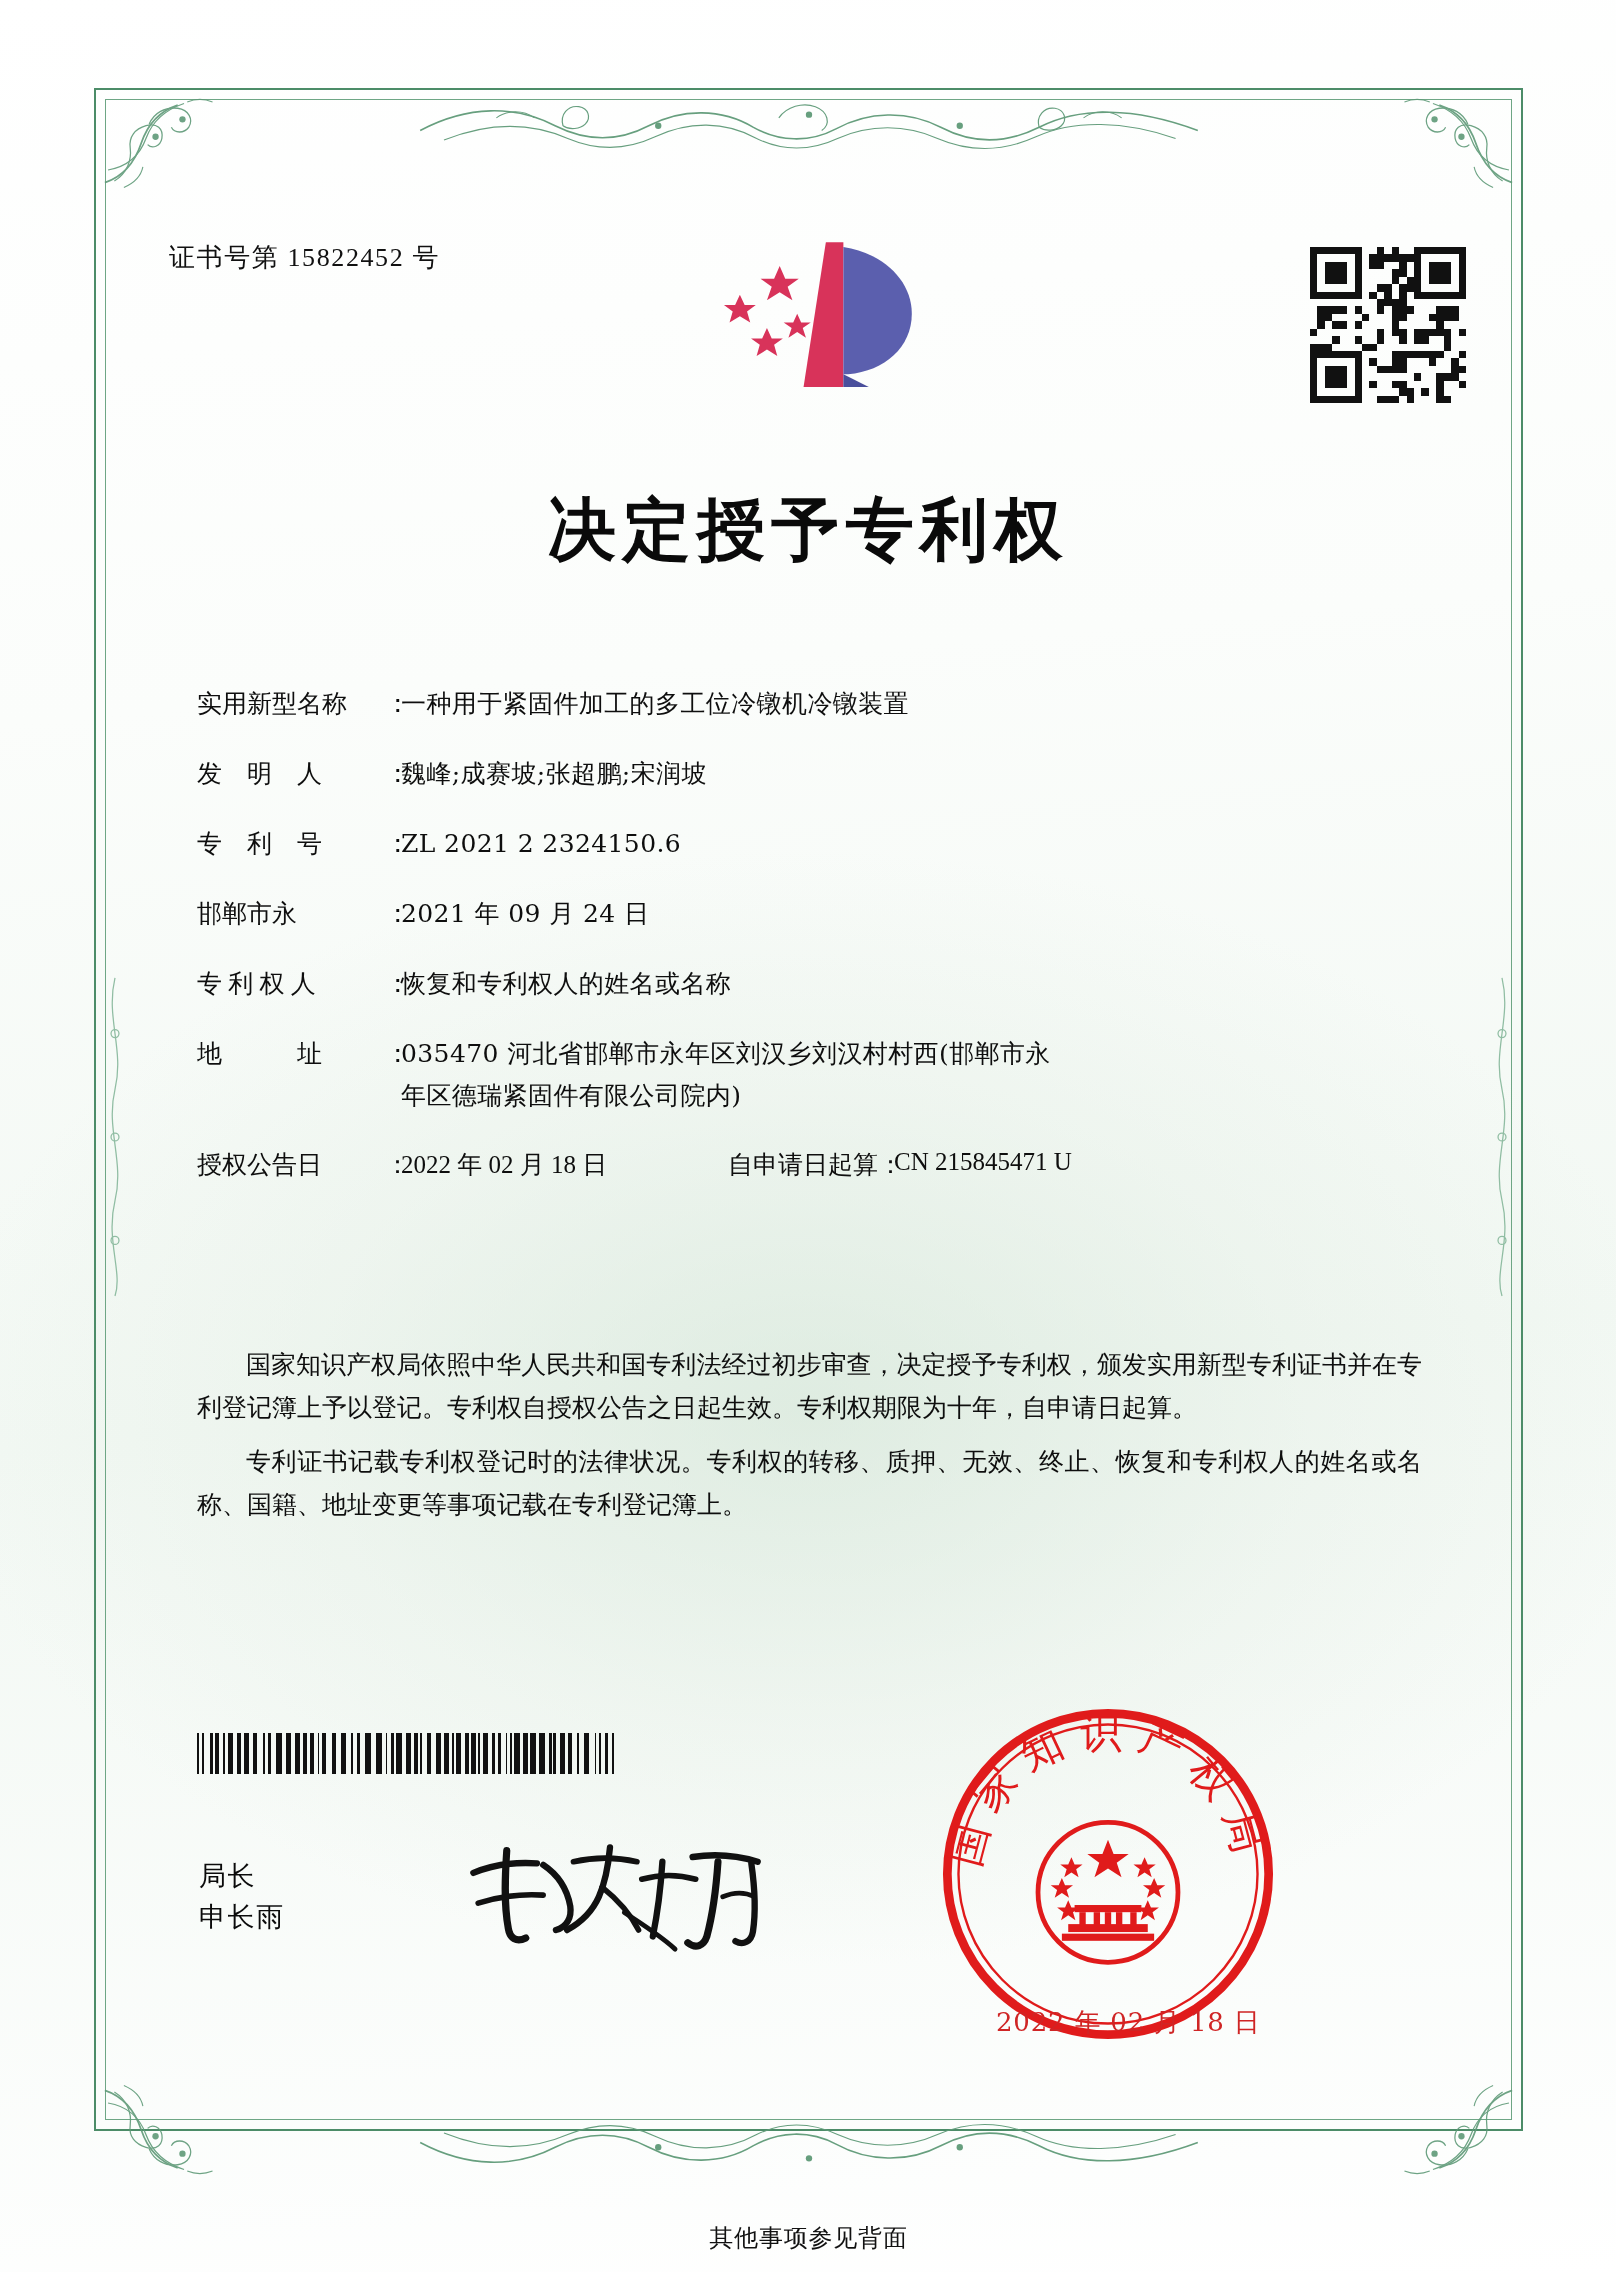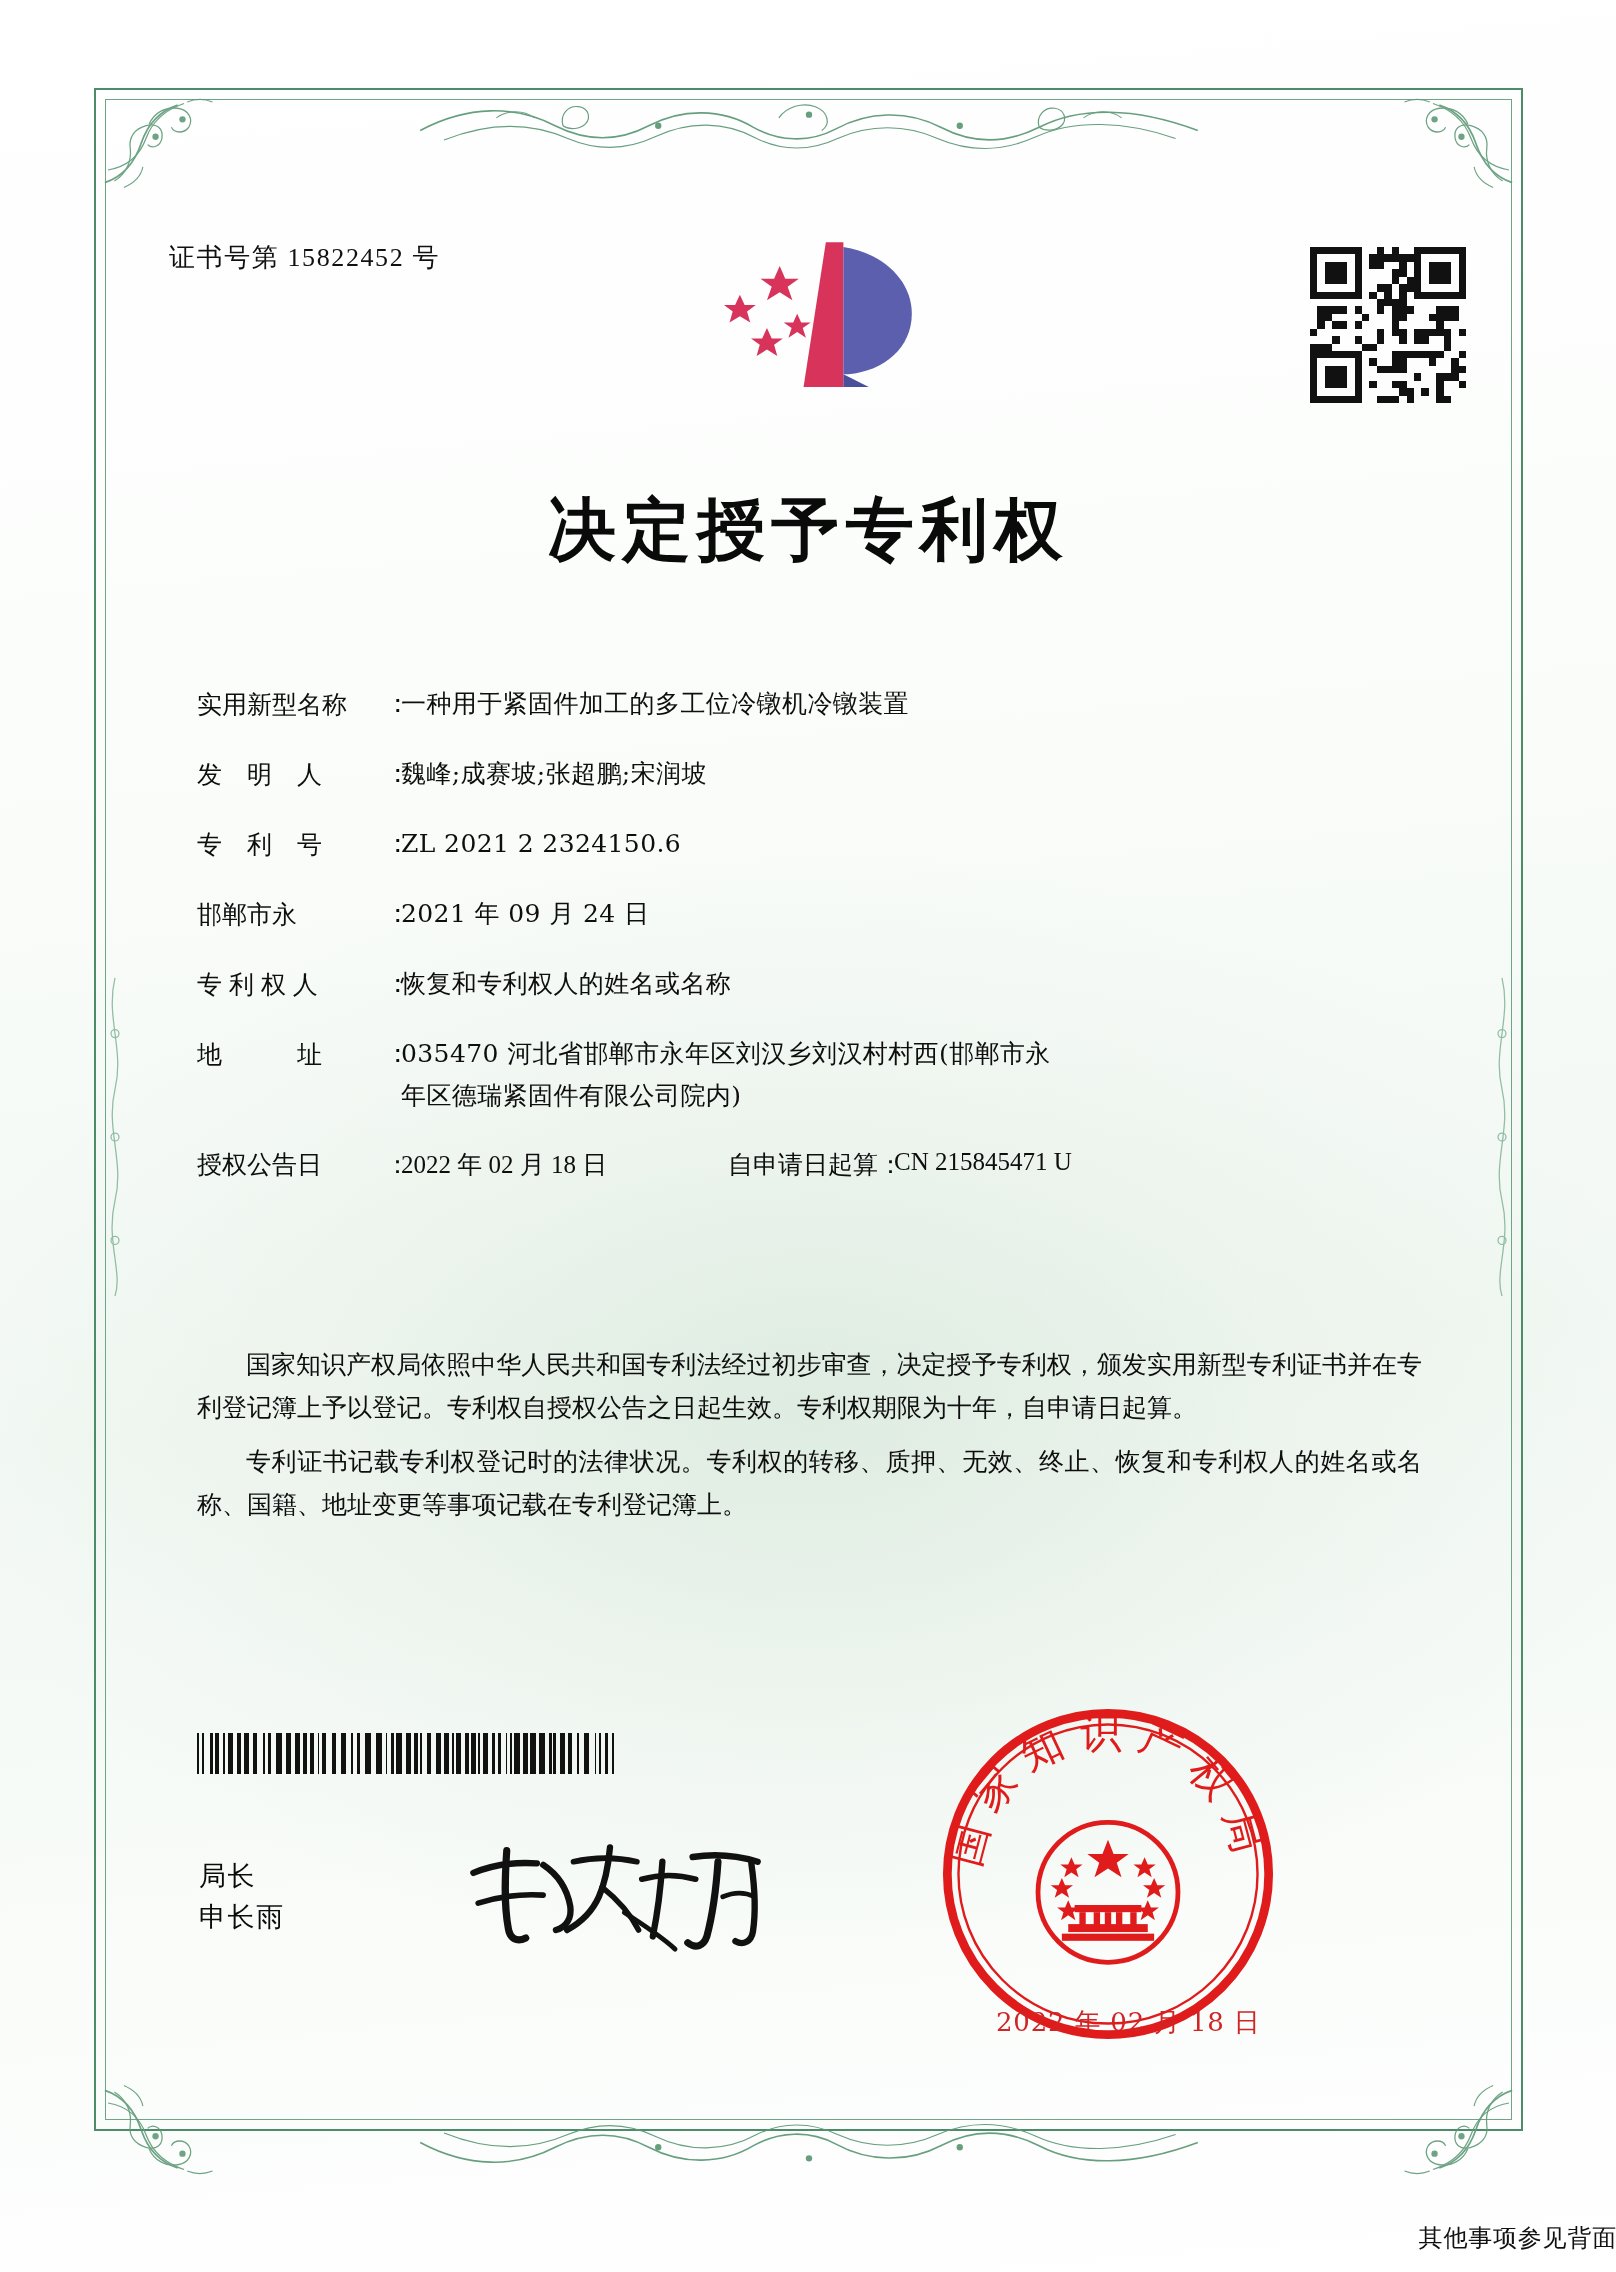--- a/index.html
+++ b/index.html
@@ -147,21 +147,21 @@
     align-items: flex-start;
     margin-bottom: 33px;
     font-size: 25.5px;
     color: #0e0e0e;
     line-height: 1.45;
   }
   .field-label {
     flex: 0 0 auto;
     width: 188px;
     white-space: pre;
-    font-family: Liberation Sans, sans-serif;
+    font-family: Liberation Serif, serif;
     font-size: 25px;
     letter-spacing: 0px;
   }
   .field-colon {
     flex: 0 0 auto;
     width: 16px;
   }
   .field-value {
     flex: 1 1 auto;
     font-family: "DejaVu Serif", "Liberation Serif", serif;
@@ -273,21 +273,21 @@
     top: 2158px;
     text-align: center;
     font-size: 24px;
     color: #111;
     letter-spacing: 0.8px;
   }
   .back-note {
     position: absolute;
     left: 0; right: 0;
     top: 2222px;
-    text-align: right;
+    text-align: center;
     font-size: 24px;
     color: #111;
     letter-spacing: 0.8px;
   }
 </style>
 </head>
 <body>
 
 <div id="certificate">
 

